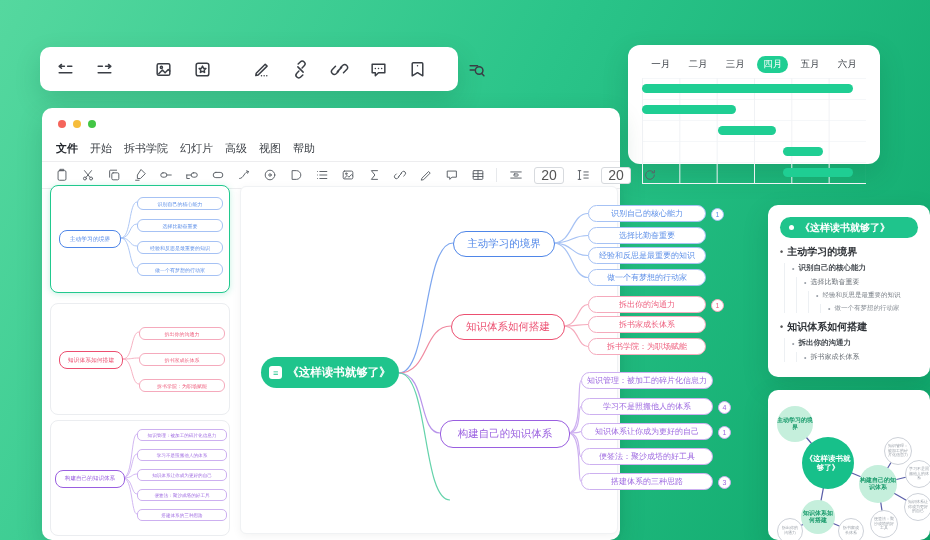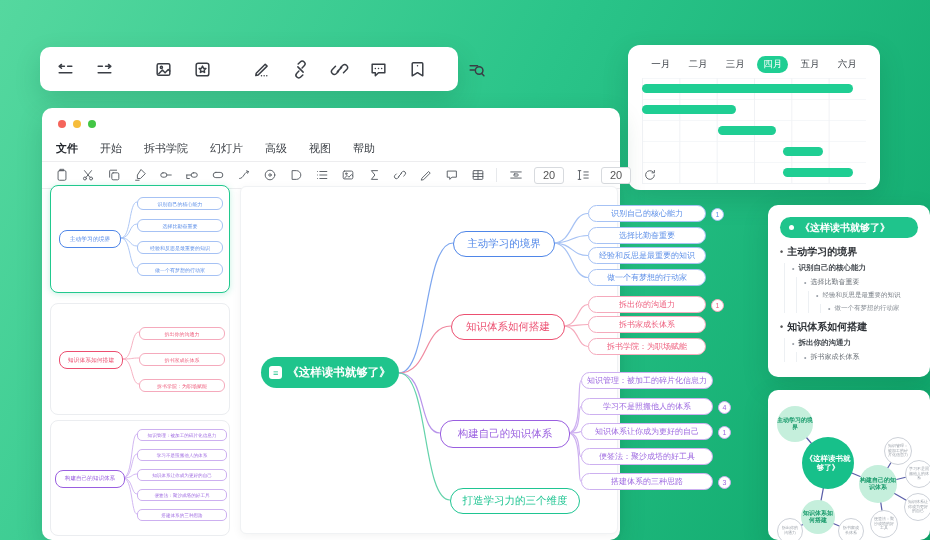--- a/index.html
+++ b/index.html
@@ -8,43 +8,43 @@
     background:linear-gradient(118deg,#55d89f 0%,#2ac489 48%,#0ea76b 100%);}
   .card{position:absolute;background:#fff;border-radius:10px;box-shadow:0 10px 26px rgba(10,80,52,.18);}
 
   
   .ftb{left:40px;top:47px;width:418px;height:44px;display:flex;align-items:center;padding:0 16px;gap:20px;box-sizing:border-box;}
   .ftb .div{width:1px;height:20px;background:#e7e9ec;}
   .fic{width:19px;height:19px;display:flex;align-items:center;justify-content:center;cursor:pointer;}
   .fic svg{width:19px;height:19px;stroke:#3a3e45;fill:none;stroke-width:1.4;stroke-linecap:round;stroke-linejoin:round;}
 
   
-  .gantt{left:628px;top:45px;width:252px;height:145px;border-radius:12px;font-family:Liberation Mono, monospace;}
+  .gantt{left:628px;top:45px;width:252px;height:119px;border-radius:12px;font-family:Liberation Mono, monospace;}
   .gm-row{position:absolute;left:14px;top:10px;width:224px;display:flex;}
   .gm{flex:1;height:19px;display:flex;align-items:center;justify-content:center;font-size:9.5px;color:#3d4249;}
   .gm.active{color:#fff;}
   .gm.active b{background:#1fce93;border-radius:9px;padding:2px 6px;font-weight:normal;}
   .ggrid{position:absolute;left:14px;top:33px;width:224px;height:105px;
     background-image:linear-gradient(to right,#f0f2f5 1px,transparent 1px),linear-gradient(to bottom,#f5f7f9 1px,transparent 1px);
     background-size:16.667% 100%,100% 21px;border-bottom:1px solid #f0f2f5;}
   .gbar{position:absolute;height:9px;border-radius:4.5px;background:#1fce93;cursor:pointer;}
 
   
   .win{left:42px;top:108px;width:578px;height:432px;border-radius:10px;}
   .dots{position:absolute;left:16px;top:12px;display:flex;gap:7px;}
   .dot{width:8px;height:8px;border-radius:50%;}
-  .menu{position:absolute;left:14px;top:28px;height:24px;display:flex;gap:22px;align-items:center;font-size:11px;color:#3c4046;}
+  .menu{position:absolute;left:14px;top:28px;height:24px;display:flex;gap:12px;align-items:center;font-size:11px;color:#3c4046;}
   .menu span{cursor:pointer;}
   .menu .sel{font-weight:bold;color:#23272d;}
   .mline{position:absolute;left:0;top:53px;width:100%;height:1px;background:#ededef;}
   .wtb{position:absolute;left:12px;top:55px;height:24px;display:flex;align-items:center;gap:11px;}
   .ti{width:15px;height:15px;display:flex;align-items:center;justify-content:center;cursor:pointer;}
   .ti svg{width:14px;height:14px;stroke:#5b6066;fill:none;stroke-width:1.1;stroke-linecap:round;stroke-linejoin:round;}
   .wtb .div{width:1px;height:14px;background:#e7e9ec;}
-  .numin{width:28px;height:15px;border:1px solid #d7dade;border-radius:3px;font-size:11px;color:#555;text-align:center;padding:0;}
+  .numin{width:28px;height:15px;border:1px solid #d7dade;border-radius:3px;font-size:14px;color:#555;text-align:center;padding:0;}
   .tline{position:absolute;left:0;top:80px;width:100%;height:1px;background:#ededef;}
 
   
   .thumb{position:absolute;background:#fff;border:1px solid #ebedf0;border-radius:8px;overflow:hidden;cursor:pointer;}
   .thumb.sel{border:1.4px solid #21c98e;box-shadow:0 1px 6px rgba(33,201,142,.25);}
   .tnode{position:absolute;background:#fff;border:1px solid;display:flex;align-items:center;justify-content:center;white-space:nowrap;overflow:hidden;}
   .tsvg{position:absolute;left:0;top:0;}
 
   
   .canvas{left:240px;top:186px;width:376px;height:346px;border-radius:6px;border:1px solid #f0f2f4;box-shadow:0 2px 10px rgba(0,0,0,.05);}
@@ -424,21 +424,20 @@
     <div class="mnode c-purple" style="left:199px;top:233px;width:128px;height:26px;">构建自己的知识体系</div>
     <div class="child lc-purple" style="left:340px;top:185px;width:132px;height:17px;">知识管理：被加工的碎片化信息力</div>
     <div class="child lc-purple" style="left:340px;top:211px;width:132px;height:17px;">学习不是照搬他人的体系</div>
     <div class="badge lc-purple" style="left:477px;top:214px;">4</div>
     <div class="child lc-purple" style="left:340px;top:236px;width:132px;height:17px;">知识体系让你成为更好的自己</div>
     <div class="badge lc-purple" style="left:477px;top:239px;">1</div>
     <div class="child lc-purple" style="left:340px;top:261px;width:132px;height:17px;">便签法：聚沙成塔的好工具</div>
     <div class="child lc-purple" style="left:340px;top:286px;width:132px;height:17px;">搭建体系的三种思路</div>
     <div class="badge lc-purple" style="left:477px;top:289px;">3</div>
 
-    <div class="mnode c-green" style="left:209px;top:301px;width:128px;height:24px;">打造学习力的三个维度</div>
   </div>
 
   <div class="card outline">
     <div class="opill">
       <span class="d"></span>
       <span>《这样读书就够了》</span>
     </div>
     <div class="o-item l1">
         <span class="b">•</span>
         <span>主动学习的境界</span>

